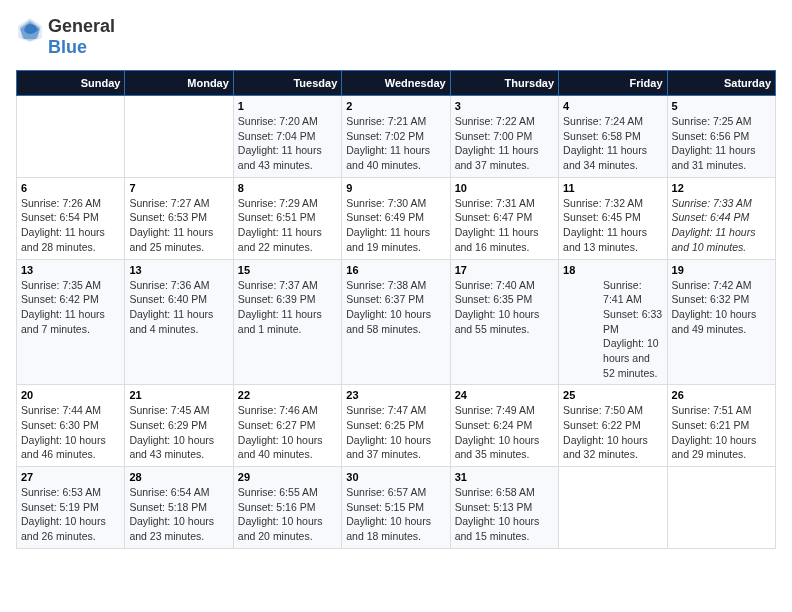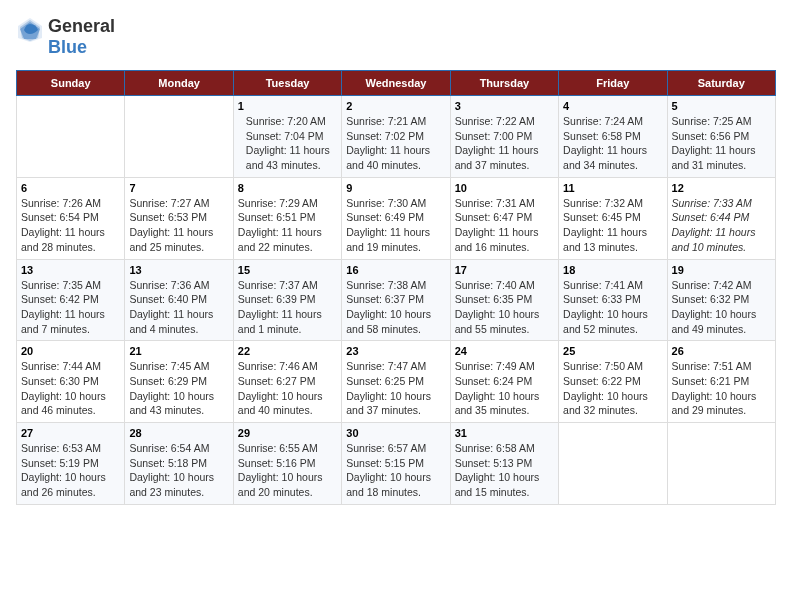--- a/index.html
+++ b/index.html
@@ -36,24 +36,24 @@
     .location-title {
       font-size: 14px;
       color: #555;
     }
     table {
       width: 100%;
       border-collapse: collapse;
       font-size: 10.5px;
     }
     thead tr th {
-      background-color: #7f1d1d;
+      background-color: #0f172a;
       color: #fff;
       padding: 6px 4px;
-      text-align: center;
+      text-align: right;
       font-weight: bold;
       font-size: 11px;
       border: 1px solid #2a6aaf;
     }
     tbody tr td {
       border: 1px solid #ddd;
       vertical-align: top;
       padding: 4px;
       width: 108px;
       min-height: 80px;
@@ -107,21 +107,21 @@
         <th>Friday</th>
         <th>Saturday</th>
       </tr>
   </thead>
   <tbody id="calendar-body">
   <tr>
         <td class="empty-cell"></td>
         <td class="empty-cell"></td>
         <td>
           <span class="day-number">1</span>
-          <div class="day-content" style="white-space: pre-line; margin-left: 8px;">Sunrise: 7:20 AM
+          <div class="day-content" style="white-space: pre-line;">Sunrise: 7:20 AM
 Sunset: 7:04 PM
 Daylight: 11 hours and 43 minutes.</div>
         </td>
         <td>
           <span class="day-number">2</span>
           <div class="day-content" style="white-space: pre-line;">Sunrise: 7:21 AM
 Sunset: 7:02 PM
 Daylight: 11 hours and 40 minutes.</div>
         </td>
         <td>
@@ -213,21 +213,21 @@
 Daylight: 10 hours and 58 minutes.</div>
         </td>
         <td>
           <span class="day-number">17</span>
           <div class="day-content" style="white-space: pre-line;">Sunrise: 7:40 AM
 Sunset: 6:35 PM
 Daylight: 10 hours and 55 minutes.</div>
         </td>
         <td>
           <span class="day-number">18</span>
-          <div class="day-content" style="white-space: pre-line;">Sunrise: 7:41 AM
+          <div class="day-content" style="white-space: pre-line; margin-left: 40px;">Sunrise: 7:41 AM
 Sunset: 6:33 PM
 Daylight: 10 hours and 52 minutes.</div>
         </td>
         <td>
           <span class="day-number">19</span>
           <div class="day-content" style="white-space: pre-line;">Sunrise: 7:42 AM
 Sunset: 6:32 PM
 Daylight: 10 hours and 49 minutes.</div>
         </td>
       </tr>

